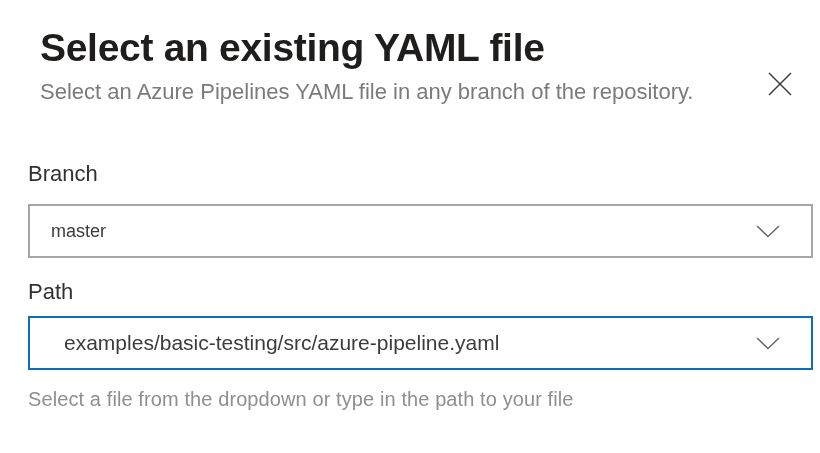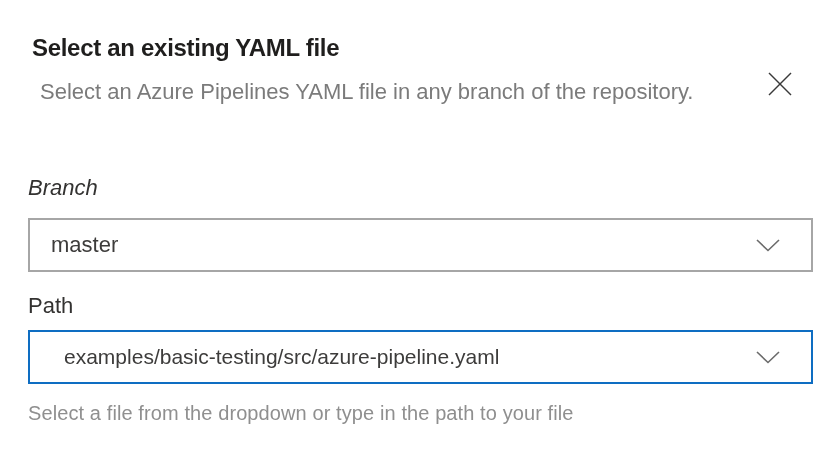--- a/index.html
+++ b/index.html
@@ -8,22 +8,22 @@
     background: #ffffff;
     font-family: "Liberation Sans", sans-serif;
     overflow: hidden;
   }
   .dialog {
     position: relative;
     width: 820px; height: 453px;
     background: #ffffff;
   }
   .title {
-    margin: 28px 70px 0 32px;
-    font-size: 24px;
+    margin: 28px 70px 0 40px;
+    font-size: 39px;
     line-height: 40px;
     font-weight: 700;
     color: #1f1e1d;
     letter-spacing: -0.3px;
   }
   .close-btn {
     position: absolute;
     top: 38px; right: 22px;
     width: 36px; height: 36px;
     background: transparent;
@@ -37,37 +37,37 @@
     font-size: 22px;
     line-height: 27px;
     color: #7b7b7b;
   }
   .field-label {
     margin: 0 28px 0 28px;
     font-size: 22px;
     line-height: 27px;
     color: #333231;
   }
-  .label-branch { margin-top: 69px; font-style: italic; }
+  .label-branch { margin-top: 55px; }
   .label-path   { margin-top: 20px; }
   .combo {
     position: relative;
     margin: 0 0 0 28px;
     width: 785px; height: 54px;
     border: 2px solid #a6a6a6;
     background: #ffffff;
     display: flex;
     align-items: center;
     cursor: pointer;
   }
   .combo-branch { margin-top: 17px; }
   .combo-path   { margin-top: 11px; border-color: #0e6dc2; }
   .combo-value {
     padding-left: 21px;
-    font-size: 22px;
+    font-size: 18px;
     color: #3d3c3b;
     white-space: nowrap;
   }
   .combo-input {
     width: 100%; height: 100%;
     border: none; outline: none;
     padding-left: 34px; padding-right: 70px;
     font-family: "Liberation Sans", sans-serif;
     font-size: 21px;
     color: #3d3c3b;

